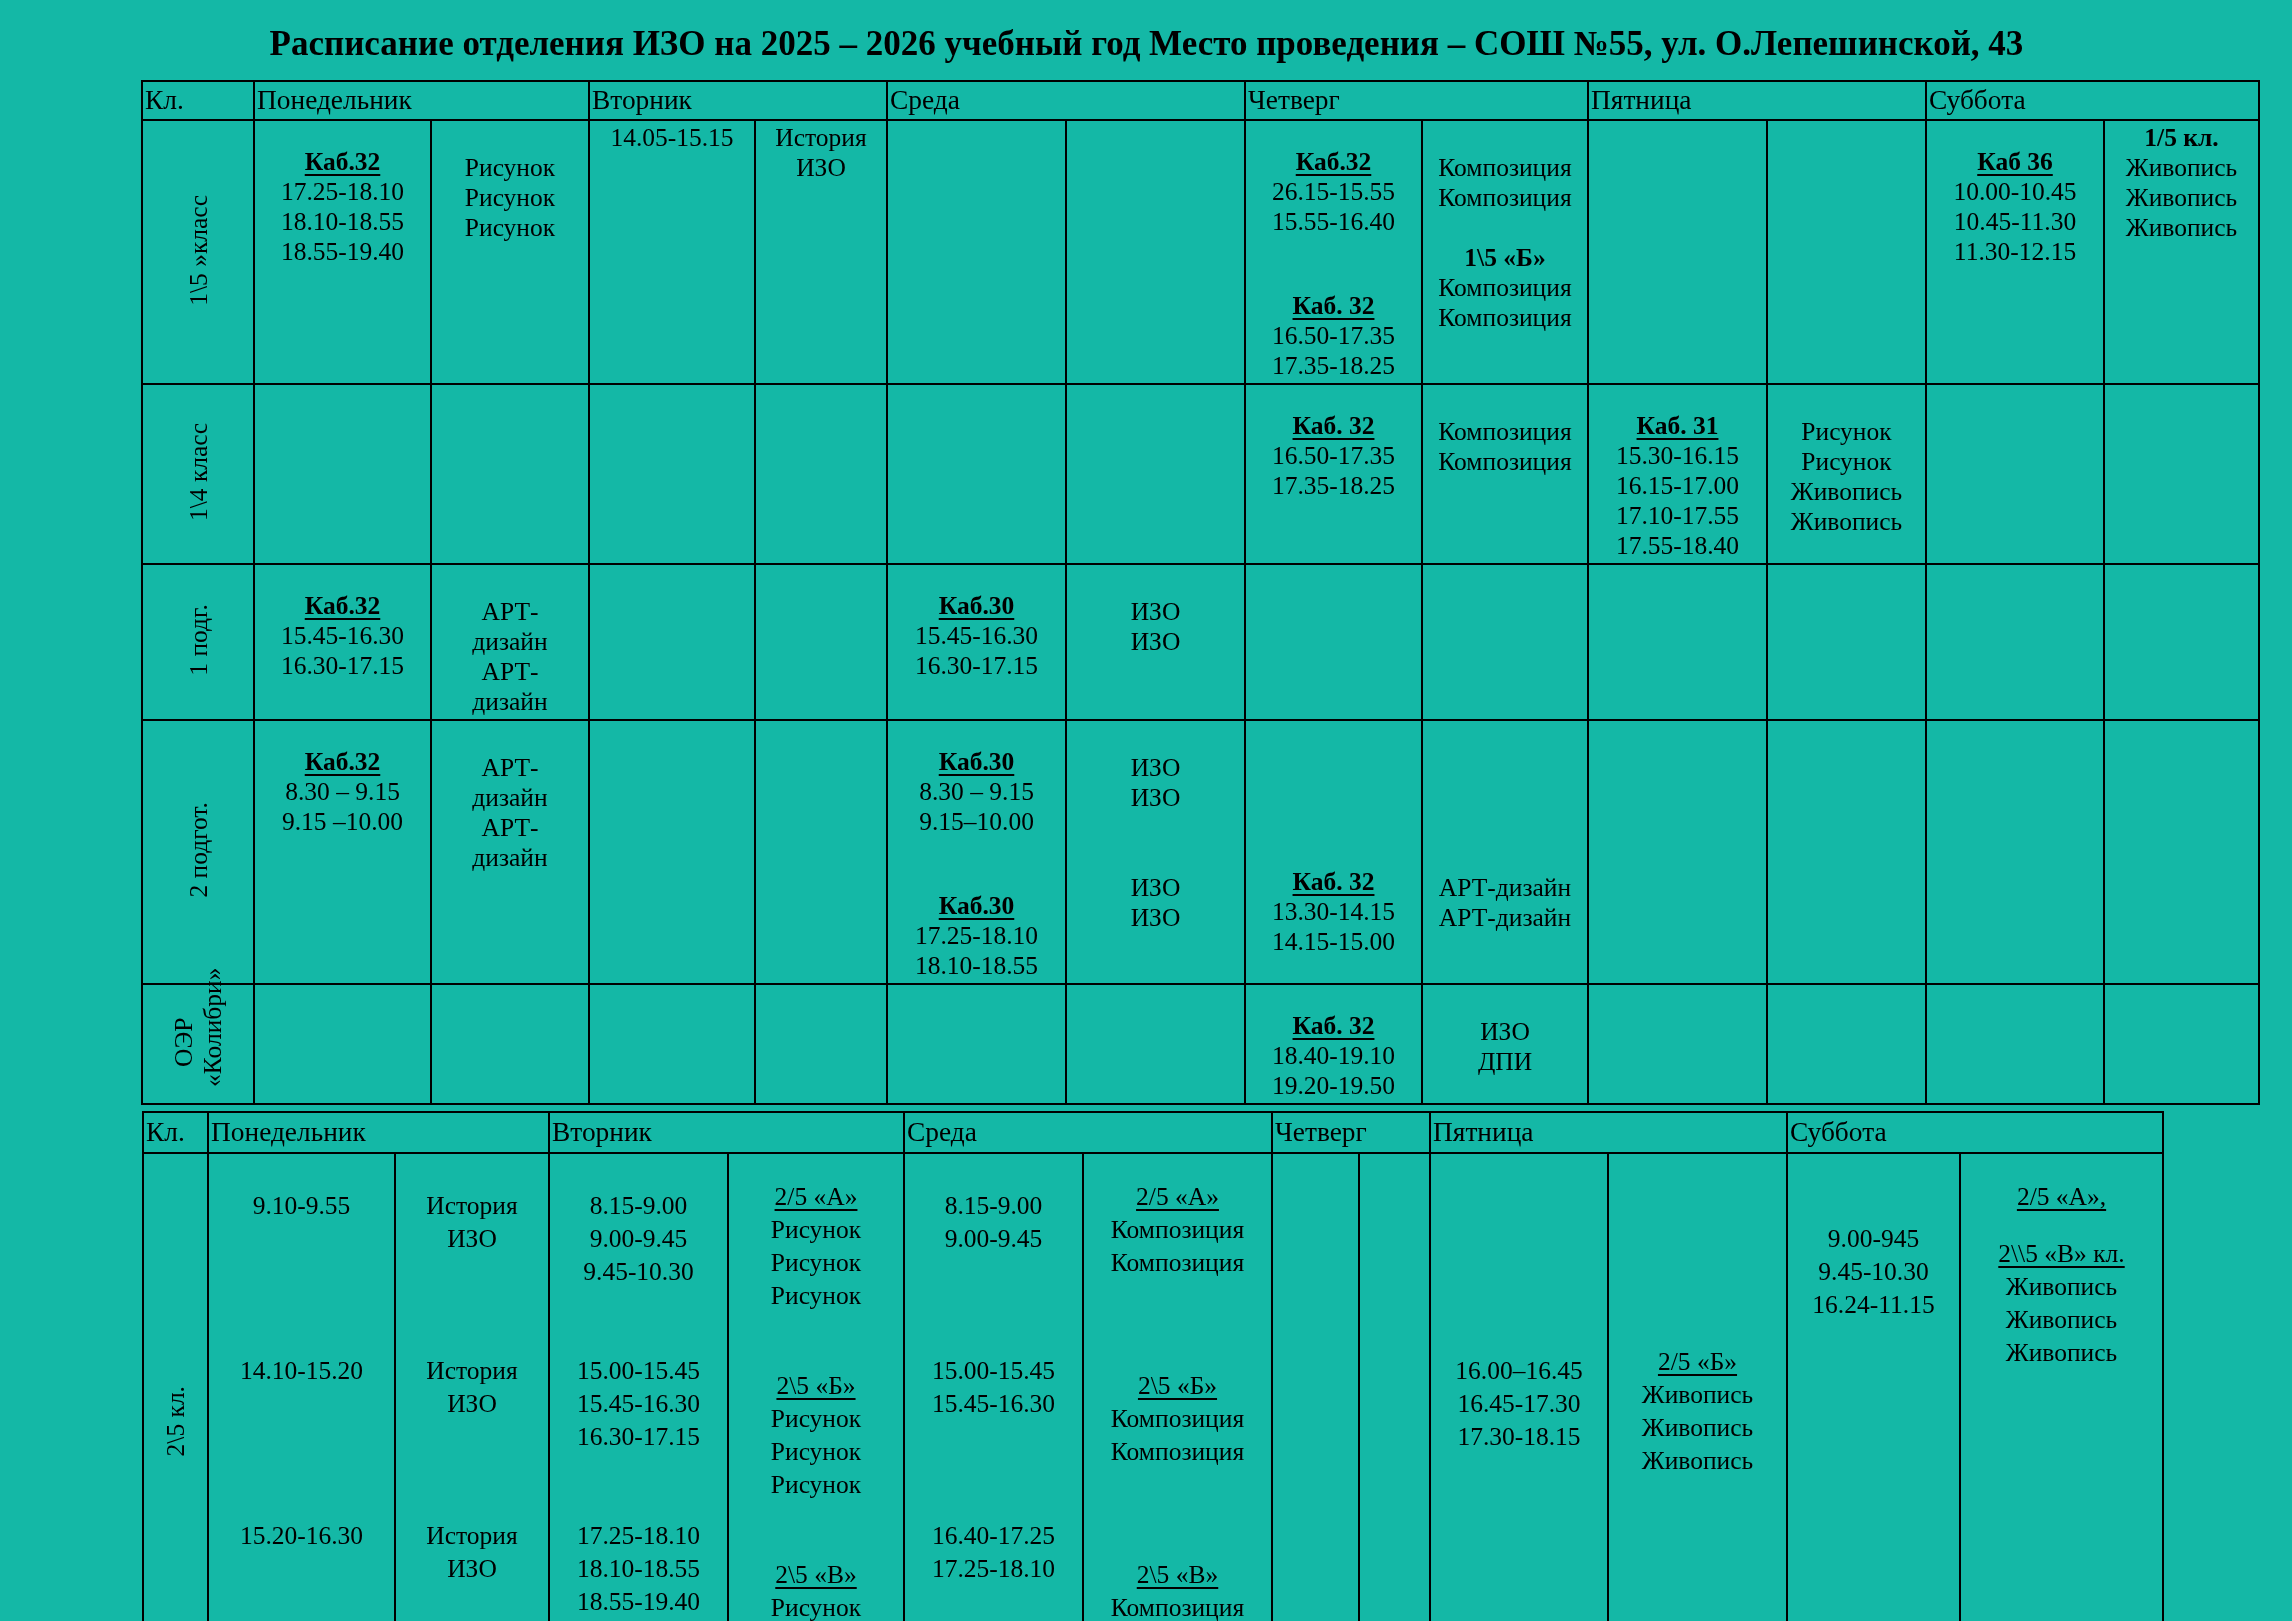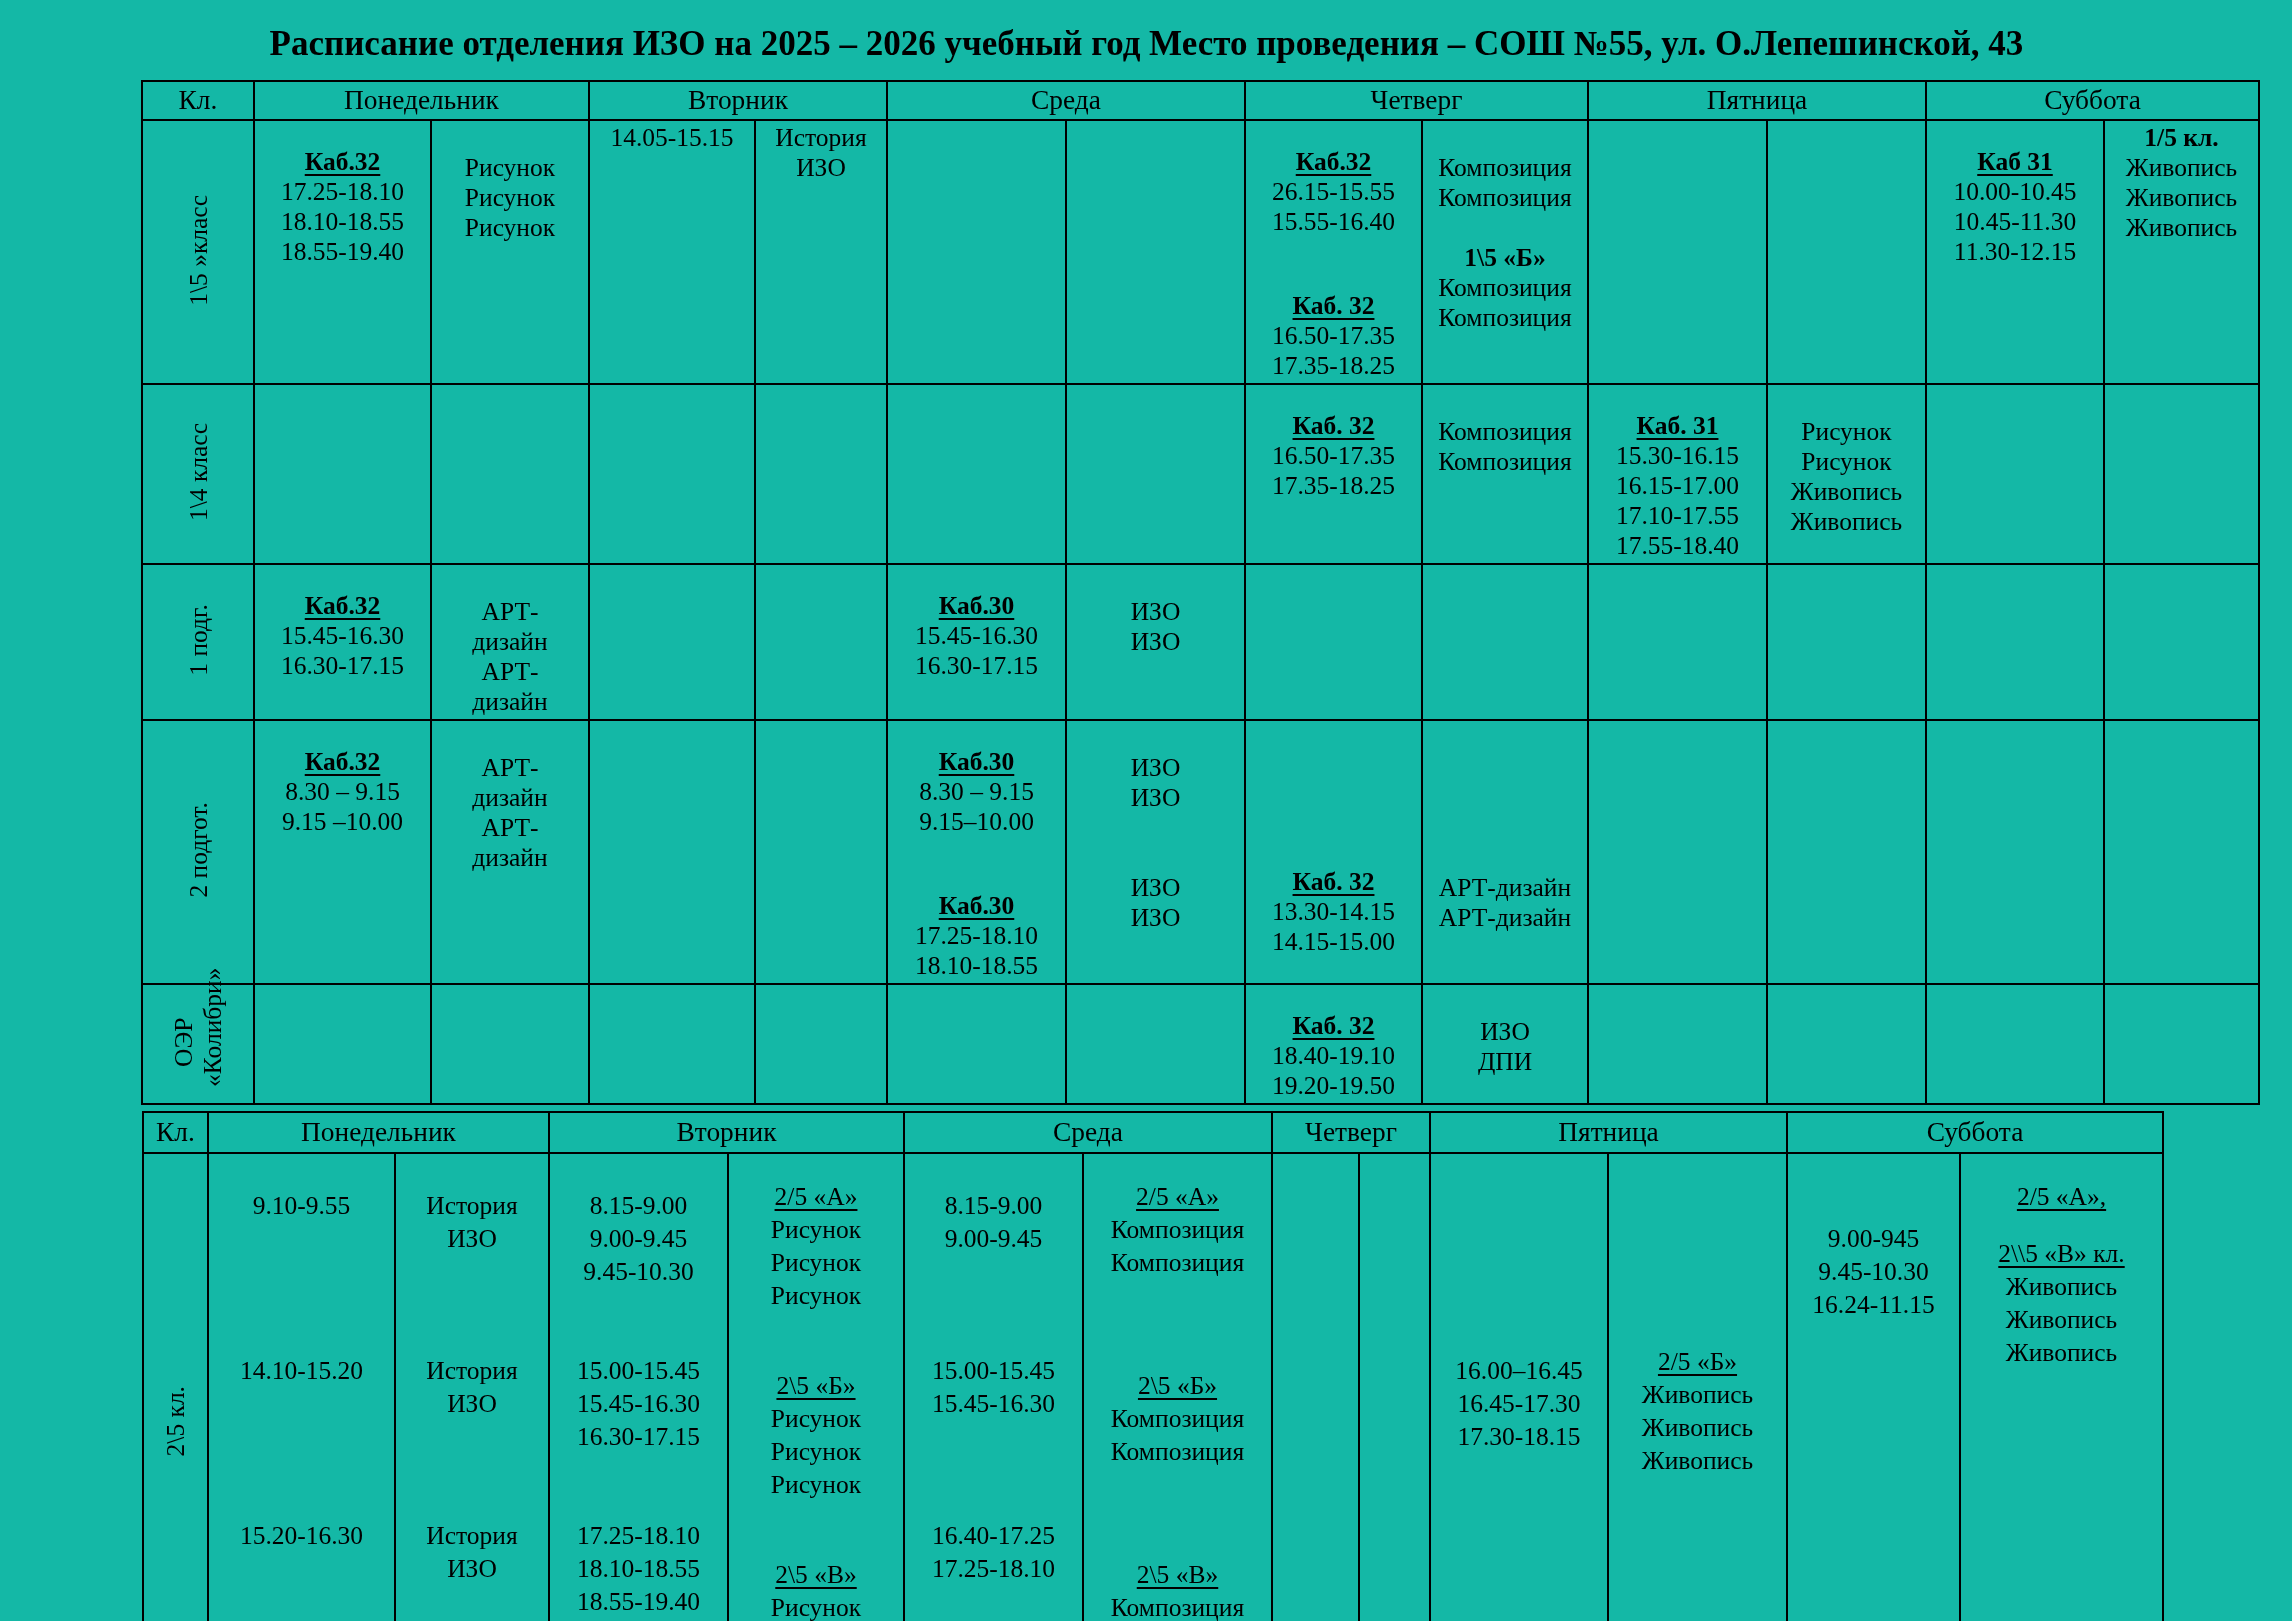--- a/index.html
+++ b/index.html
@@ -11,21 +11,21 @@
     text-align:center; font-weight:bold; font-size:35px; line-height:43px;
     white-space:nowrap;
   }
   .title1 { padding-top:21.6px; }
   .title2 { margin-top:3.9px; }
   .uname { text-decoration:underline; text-decoration-thickness:2.9px; text-underline-offset:4.9px; }
   table { border-collapse:collapse; table-layout:fixed; }
   .t1 { margin:15.7px 0 0 141px; }
   .t2 { margin:5.9px 0 0 142px; border-bottom:5.9px solid #151515; }
   th, td { border:2px solid #000; padding:2px 2px; vertical-align:top; }
-  thead th { font-weight:normal; font-size:27.4px; text-align:center; vertical-align:middle; padding:2px; }
+  thead th { font-weight:normal; font-size:27.4px; text-align:left; vertical-align:middle; padding:2px; }
   .t1 thead tr { height:39px; }
   .t2 thead tr { height:41px; }
   td { text-align:center; font-size:25.5px; }
   .t1 td { line-height:30px; }
   .t2 td { line-height:33px; }
   .ln { white-space:nowrap; min-height:1em; }
   .t1 .ln { height:30px; }
   .t2 .ln { height:33px; }
   .sb { font-weight:bold; }
   .su { text-decoration:underline; text-decoration-thickness:2px; text-underline-offset:3.9px;margin-top:24px; }
@@ -112,21 +112,21 @@
             <div class="ln">Композиция</div>
             <div class="ln">Композиция</div>
             <div class="ln">&nbsp;</div>
             <div class="ln sb">1\5 «Б»</div>
             <div class="ln">Композиция</div>
             <div class="ln">Композиция</div>
           </td>
         <td></td>
         <td></td>
         <td>
-            <div class="ln sb su">Каб 31</div>
+            <div class="ln sb su">Каб 36</div>
             <div class="ln">10.00-10.45</div>
             <div class="ln">10.45-11.30</div>
             <div class="ln">11.30-12.15</div>
           </td>
         <td>
             <div class="ln sb">1/5  кл.</div>
             <div class="ln">Живопись</div>
             <div class="ln">Живопись</div>
             <div class="ln">Живопись</div>
           </td>

